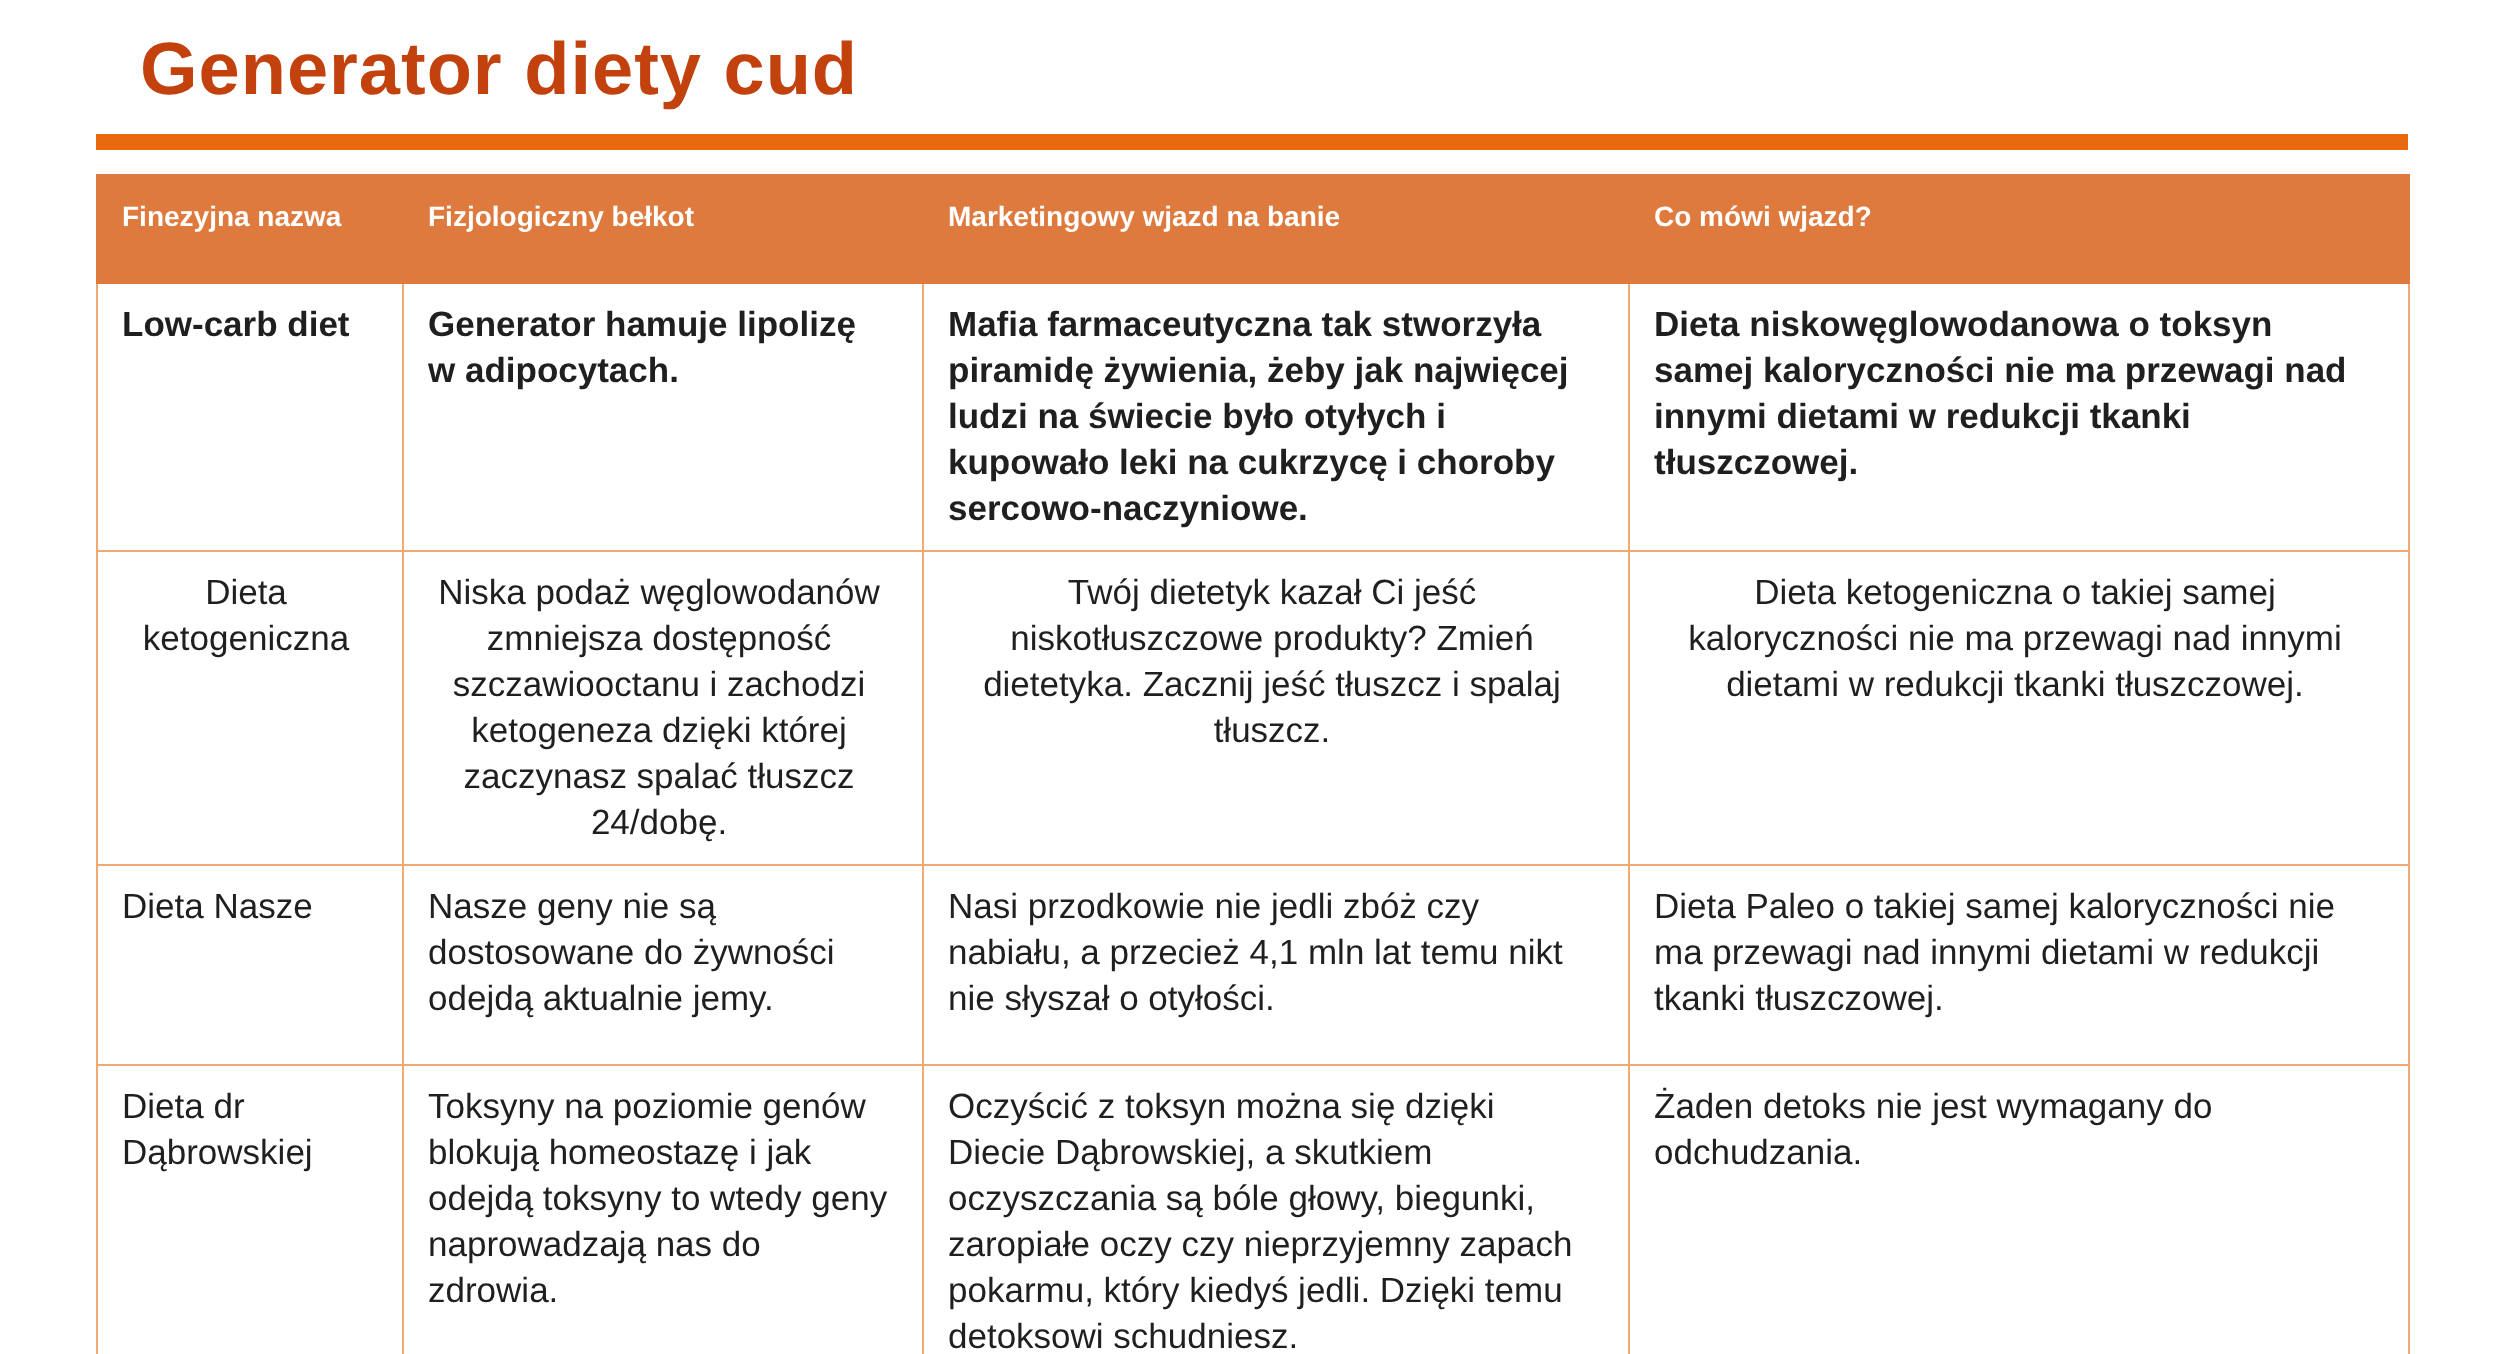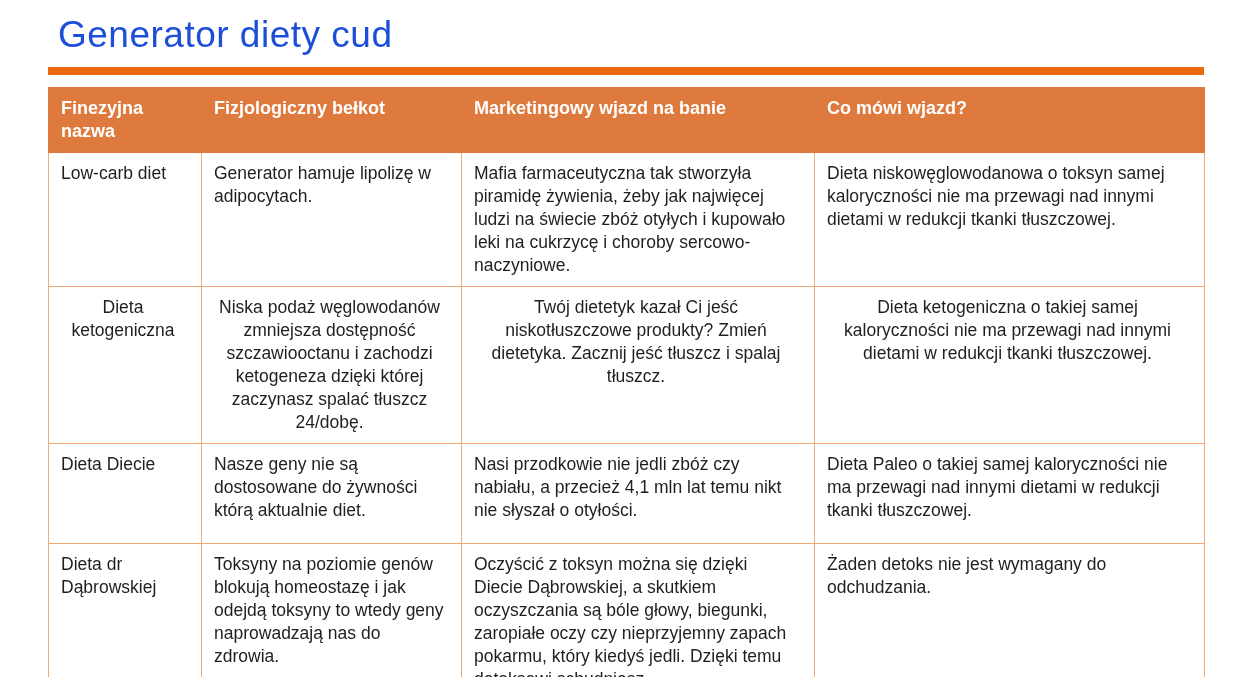--- a/index.html
+++ b/index.html
@@ -9,59 +9,59 @@
     background: #ffffff;
     font-family: "Liberation Sans", sans-serif;
     overflow: hidden;
   }
   .page {
     width: 1156px;
     margin-left: 48px;
   }
   .page-title {
     margin-top: 14px;
-    margin-left: 10px;
+    margin-left: 22px;
     font-size: 37px;
-    font-weight: 400;
+    font-weight: 700;
     letter-spacing: 0.5px;
-    color: #1d4ed8;
+    color: #c2410c;
   }
   .title-divider {
     margin-top: 11px;
     height: 8px;
     background: #e8690e;
   }
   table.diet-table {
     margin-top: 12px;
     width: 1156px;
     table-layout: fixed;
     border-collapse: collapse;
   }
   table.diet-table th {
     background: #de7a3d;
     border: 1.5px solid #de7a3d;
     color: #ffffff;
-    font-size: 18px;
+    font-size: 14px;
     font-weight: bold;
     text-align: left;
     vertical-align: top;
     padding: 9px 14px 9px 12px;
     line-height: 23px;
     height: 54px;
   }
   table.diet-table td {
     border: 1.5px solid #f2a872;
     color: #1f1f1f;
     font-size: 17.5px;
     text-align: left;
     vertical-align: top;
     padding: 9px 16px 9px 12px;
     line-height: 23px;
   }
-  tr.row-1 td { height: 123px; }
+  tr.row-1 td { height: 123px; font-weight: bold; }
   tr.row-2 td { height: 143px; text-align: center; }
   tr.row-3 td { height: 100px; }
   tr.row-4 td { height: 149px; }
 </style>
 </head>
 <body>
 
 <div class="page">
 
   <h1 class="page-title">Generator diety cud</h1>
@@ -80,32 +80,32 @@
         <th>Finezyjna nazwa</th>
         <th>Fizjologiczny bełkot</th>
         <th>Marketingowy wjazd na banie</th>
         <th>Co mówi wjazd?</th>
       </tr>
     </thead>
     <tbody>
       <tr class="row-1">
         <td>Low-carb diet</td>
         <td>Generator hamuje lipolizę w adipocytach.</td>
-        <td>Mafia farmaceutyczna tak stworzyła piramidę żywienia, żeby jak najwięcej ludzi na świecie zbóż otyłych i kupowało leki na cukrzycę i choroby sercowo-naczyniowe.</td>
+        <td>Mafia farmaceutyczna tak stworzyła piramidę żywienia, żeby jak najwięcej ludzi na świecie było otyłych i kupowało leki na cukrzycę i choroby sercowo-naczyniowe.</td>
         <td>Dieta niskowęglowodanowa o toksyn samej kaloryczności nie ma przewagi nad innymi dietami w redukcji tkanki tłuszczowej.</td>
       </tr>
       <tr class="row-2">
         <td>Dieta ketogeniczna</td>
         <td>Niska podaż węglowodanów zmniejsza dostępność szczawiooctanu i zachodzi ketogeneza dzięki której zaczynasz spalać tłuszcz 24/dobę.</td>
         <td>Twój dietetyk kazał Ci jeść niskotłuszczowe produkty? Zmień dietetyka. Zacznij jeść tłuszcz i spalaj tłuszcz.</td>
         <td>Dieta ketogeniczna o takiej samej kaloryczności nie ma przewagi nad innymi dietami w redukcji tkanki tłuszczowej.</td>
       </tr>
       <tr class="row-3">
-        <td>Dieta Diecie</td>
-        <td>Nasze geny nie są dostosowane do żywności którą aktualnie diet.</td>
+        <td>Dieta Nasze</td>
+        <td>Nasze geny nie są dostosowane do żywności odejdą aktualnie jemy.</td>
         <td>Nasi przodkowie nie jedli zbóż czy nabiału, a przecież 4,1 mln lat temu nikt nie słyszał o otyłości.</td>
         <td>Dieta Paleo o takiej samej kaloryczności nie ma przewagi nad innymi dietami w redukcji tkanki tłuszczowej.</td>
       </tr>
       <tr class="row-4">
         <td>Dieta dr Dąbrowskiej</td>
         <td>Toksyny na poziomie genów blokują homeostazę i jak odejdą toksyny to wtedy geny naprowadzają nas do zdrowia.</td>
         <td>Oczyścić z toksyn można się dzięki Diecie Dąbrowskiej, a skutkiem oczyszczania są bóle głowy, biegunki, zaropiałe oczy czy nieprzyjemny zapach pokarmu, który kiedyś jedli. Dzięki temu detoksowi schudniesz.</td>
         <td>Żaden detoks nie jest wymagany do odchudzania.</td>
       </tr>
     </tbody>

